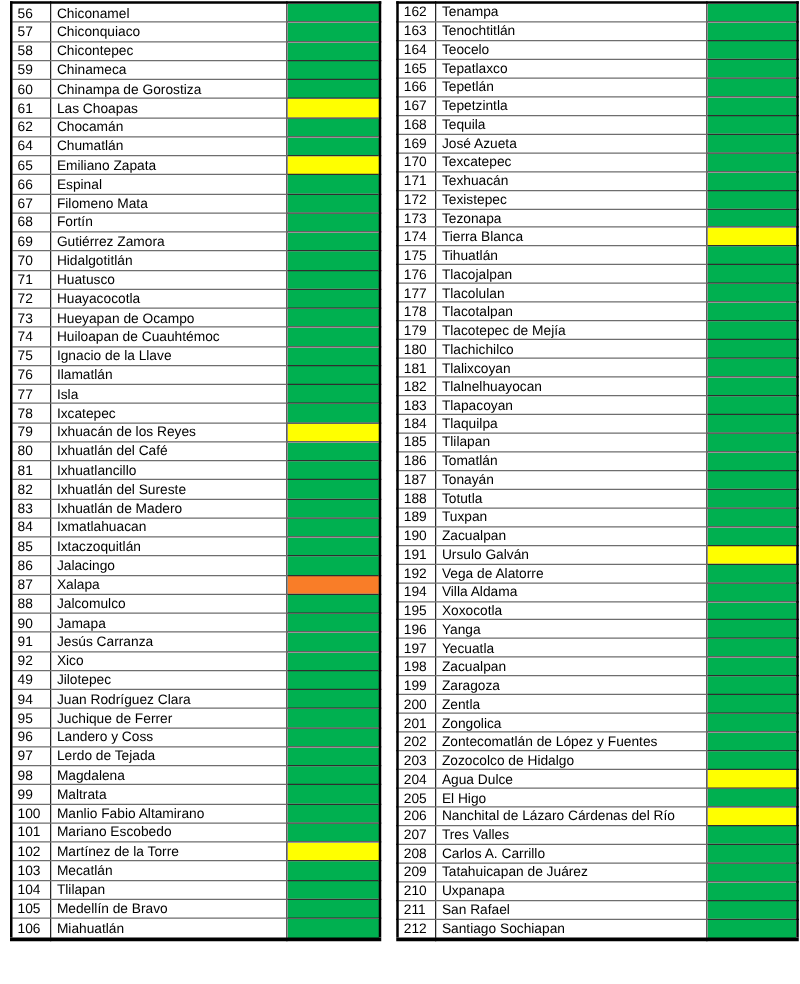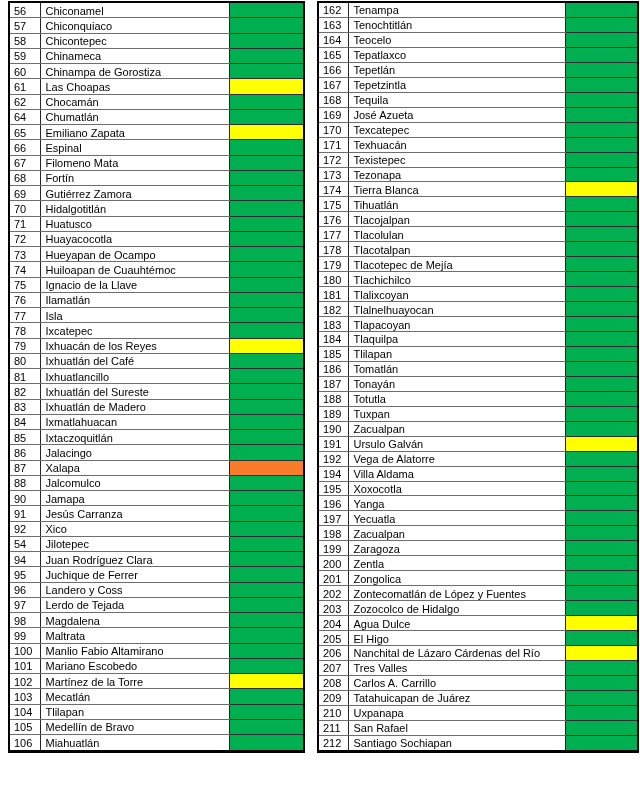--- a/index.html
+++ b/index.html
@@ -228,21 +228,21 @@
             <td class="num">91</td>
             <td class="name">Jesús Carranza</td>
             <td class="status" style="background-color: rgb(0, 176, 80);"></td>
           </tr>
           <tr>
             <td class="num">92</td>
             <td class="name">Xico</td>
             <td class="status" style="background-color: rgb(0, 176, 80);"></td>
           </tr>
           <tr>
-            <td class="num">54</td>
+            <td class="num">49</td>
             <td class="name">Jilotepec</td>
             <td class="status" style="background-color: rgb(0, 176, 80);"></td>
           </tr>
           <tr>
             <td class="num">94</td>
             <td class="name">Juan Rodríguez Clara</td>
             <td class="status" style="background-color: rgb(0, 176, 80);"></td>
           </tr>
           <tr>
             <td class="num">95</td>

